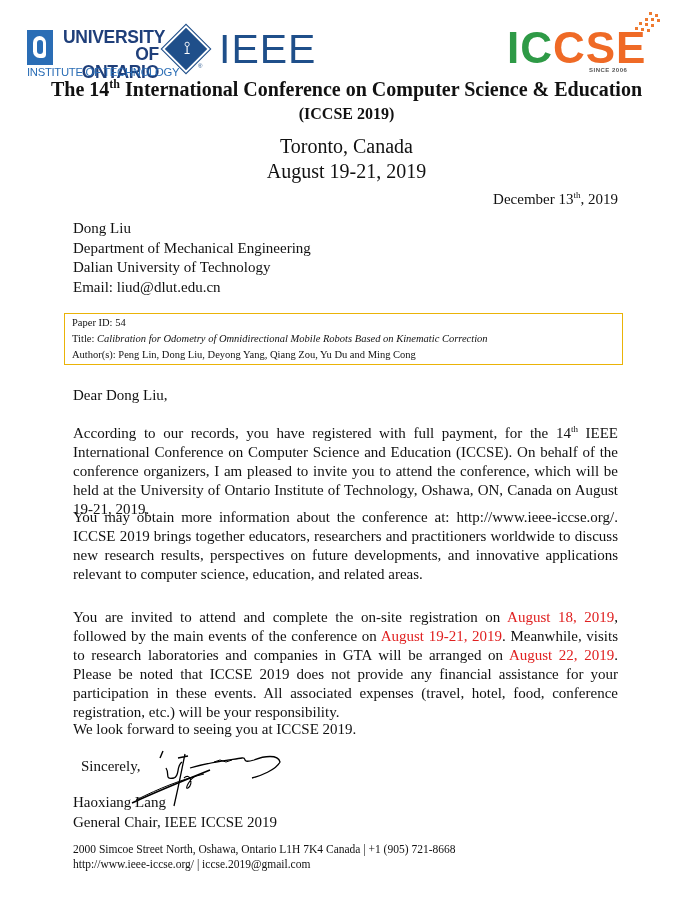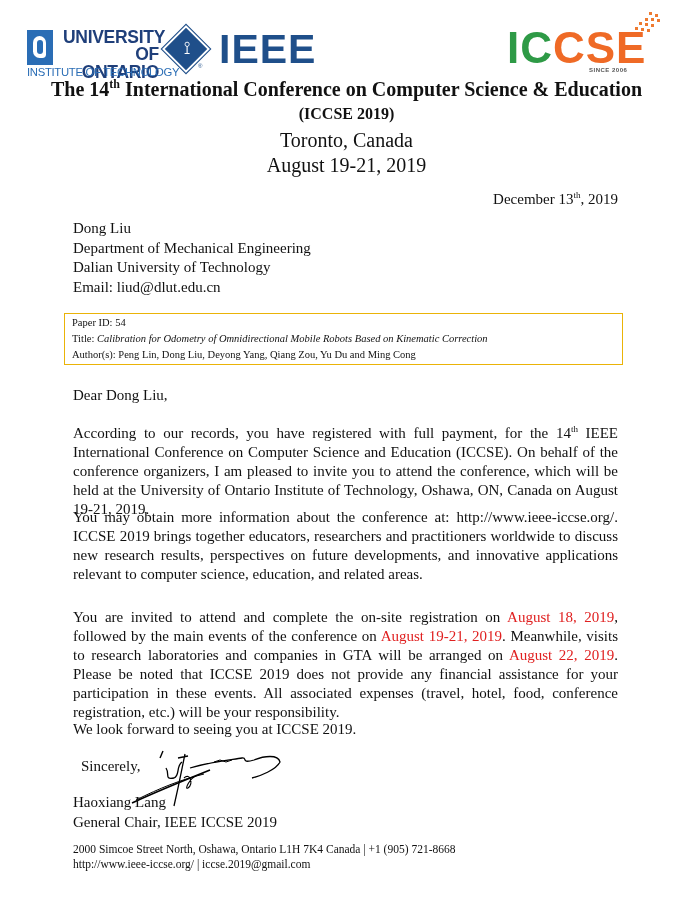--- a/index.html
+++ b/index.html
@@ -37,21 +37,21 @@
       position:absolute; left:6px; top:5px; width:30px; height:30px;
       background:#1f4f8a; transform: rotate(45deg);
       border:2px solid #ffffff; outline: 1.5px solid #1f4f8a;
     }
     .ieee .dia-mark {
       position:absolute; left:17px; top:8px; width:14px; height:26px; color:#ffffff;
       font-family:"DejaVu Sans", sans-serif; font-size:18px; line-height:26px; text-align:center;
     }
     .ieee .word {
       position:absolute; left:56px; top:-2px; font-family:"Liberation Sans", "DejaVu Sans", sans-serif;
-      font-weight:bold; color:#1f4f8a; font-size:41px; letter-spacing:1px; line-height:48px;
+      font-weight:normal; color:#1f4f8a; font-size:41px; letter-spacing:1px; line-height:48px;
     }
     .ieee .reg { position:absolute; left:35px; top:36px; font-size:6px; color:#1f4f8a;
       font-family:"Liberation Sans", sans-serif; }
 
     .iccse { left: 507px; top: 12px; width: 160px; height: 66px; }
     .iccse .word {
       position:absolute; left:0; top:12px; font-family:"Liberation Sans", "DejaVu Sans", sans-serif;
       font-weight:bold; font-size:44px; line-height:48px; letter-spacing:1px;
     }
     .iccse .g { color:#2e9a46; }
@@ -60,21 +60,21 @@
       position:absolute; left:82px; top:55px; font-family:"Liberation Sans", "DejaVu Sans", sans-serif;
       font-size:6px; font-weight:bold; color:#555555; letter-spacing:0.5px;
     }
     .iccse .dots { position:absolute; left:118px; top:0px; width:36px; height:22px; }
     .iccse .dots span { position:absolute; width:3px; height:3px; background:#ef7a30; }
 
     
     .title-block { left: 0; width: 693px; text-align: center; top: 77px; }
     .t1 { font-size: 20px; font-weight: bold; line-height: 24px; }
     .t2 { font-size: 16px; font-weight: bold; line-height: 24px; margin-top: 1px; }
-    .t3 { font-size: 20px; line-height: 24px; margin-top: 2px; }
+    .t3 { font-size: 20px; line-height: 24px; margin-top: 8px; }
     .t4 { font-size: 20px; line-height: 24px; margin-top: 1px; }
     sup { font-size: 0.6em; line-height: 0; position: relative; top: -0.05em; vertical-align: super; }
 
     .date { right: 75px; top: 190px; font-size: 15px; line-height: 18px; }
 
     .recipient { left: 73px; top: 219px; font-size: 15px; line-height: 19.5px; }
 
     .paperbox {
       left: 64px; top: 313px; width: 559px; height: 52px; border: 1px solid #eab308;
       font-size: 10.5px; line-height: 16px; padding: 1px 0 0 7px; box-sizing: border-box;

